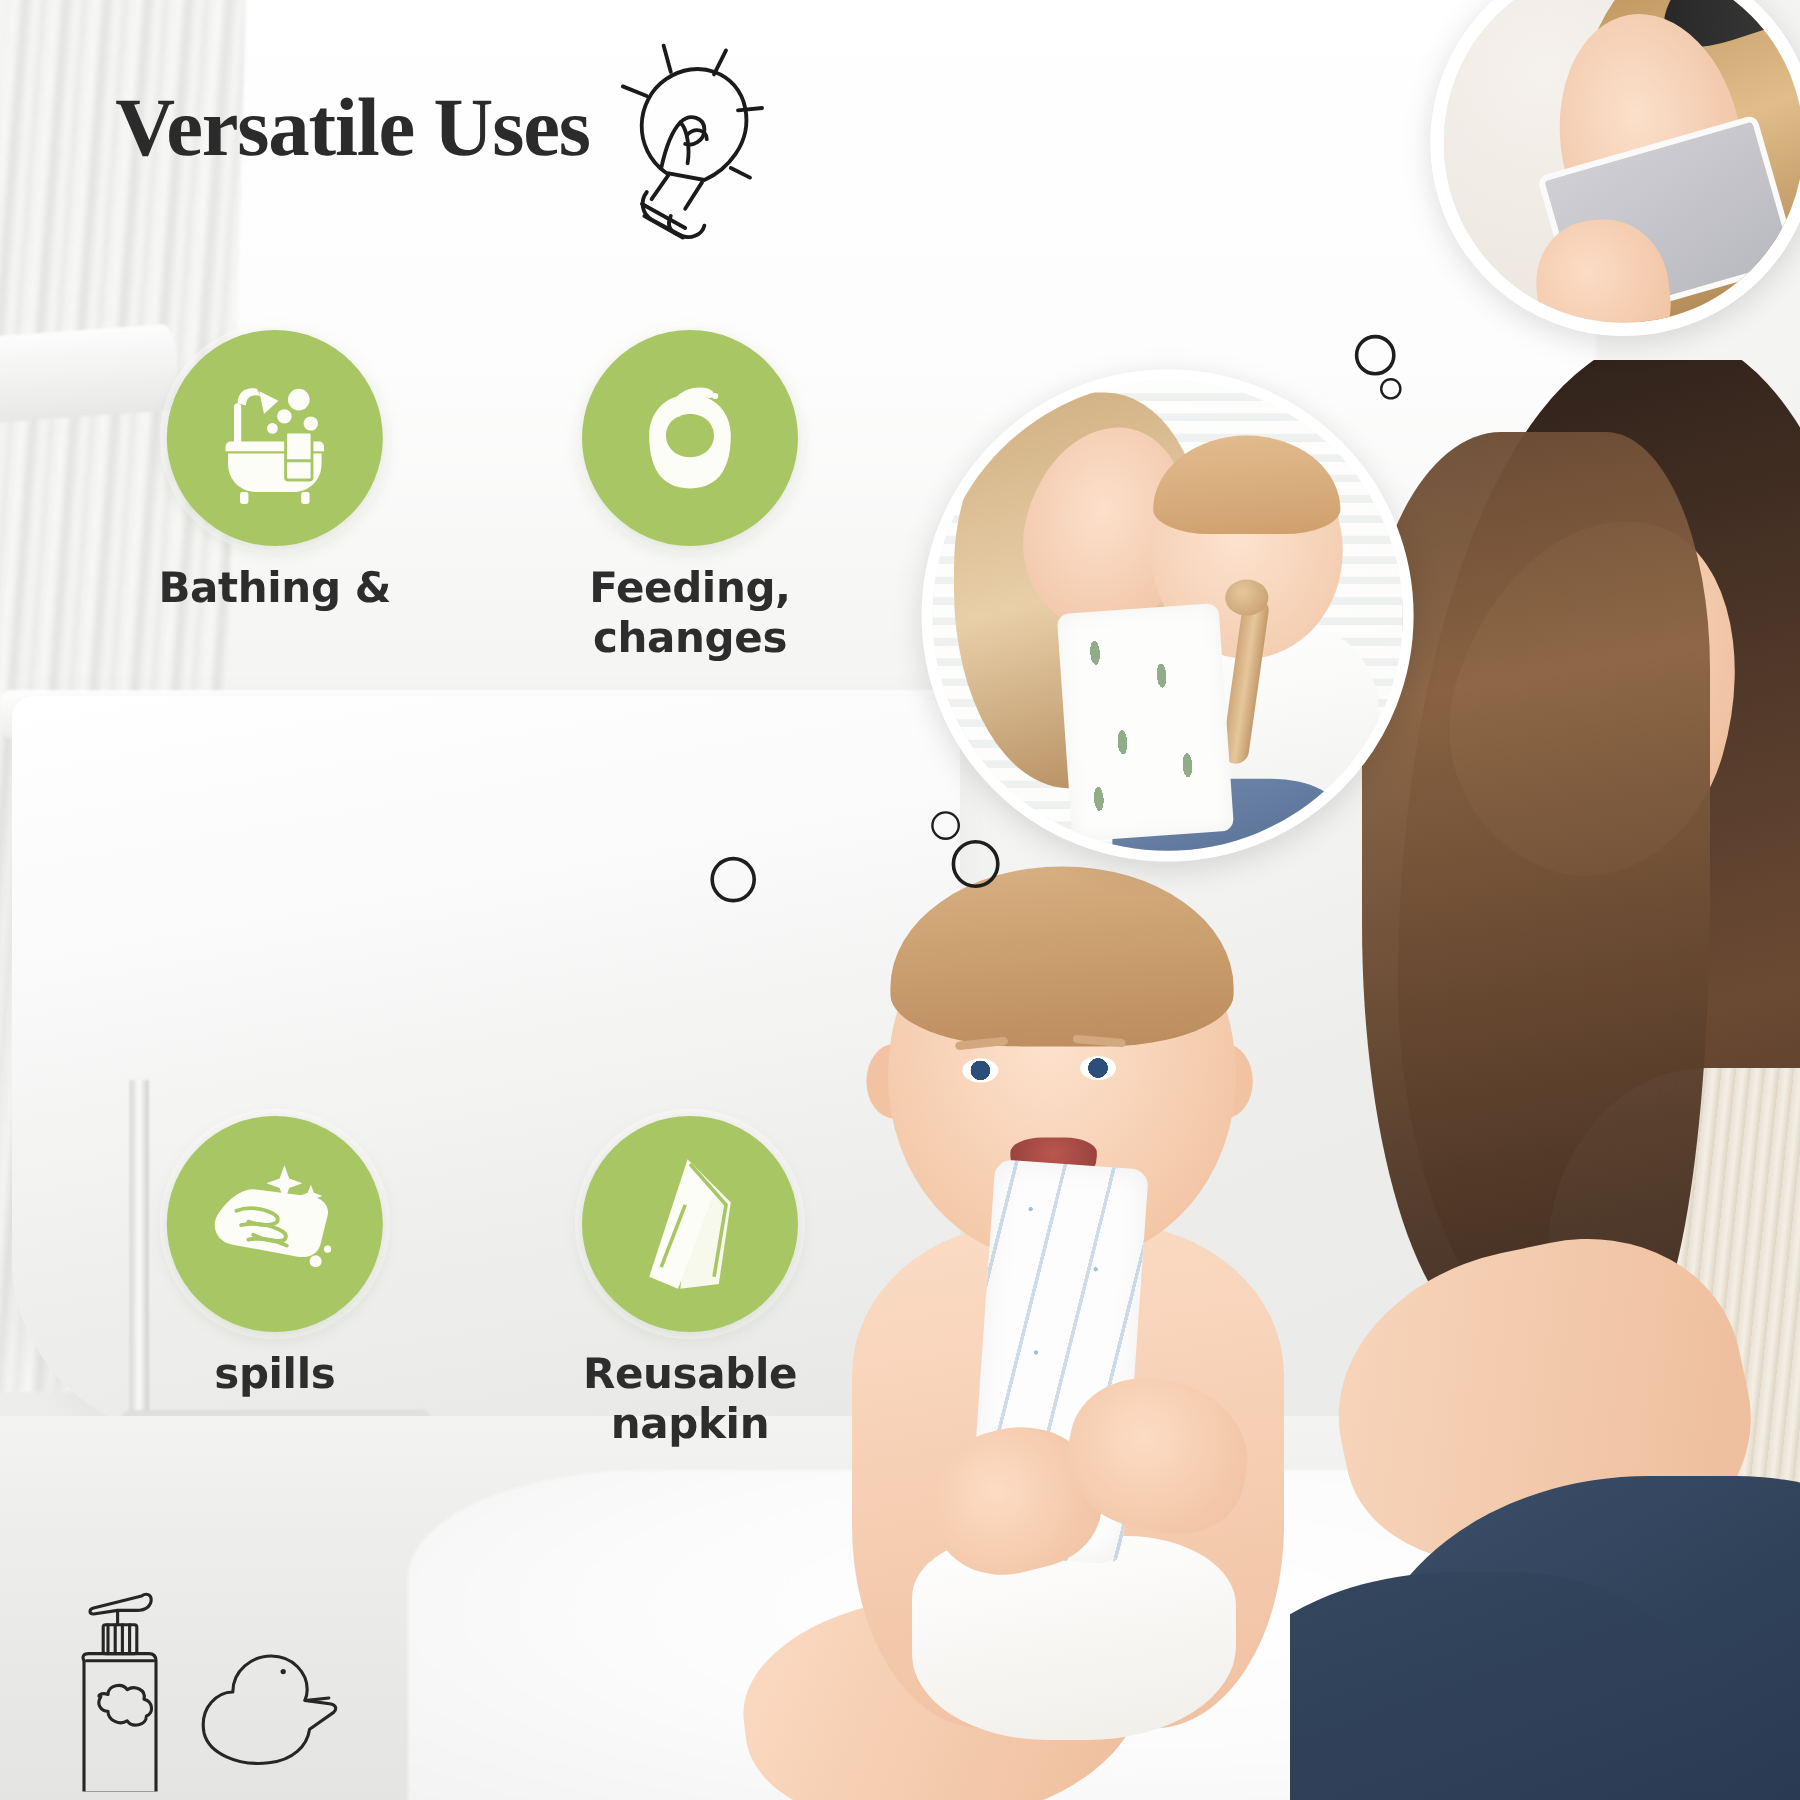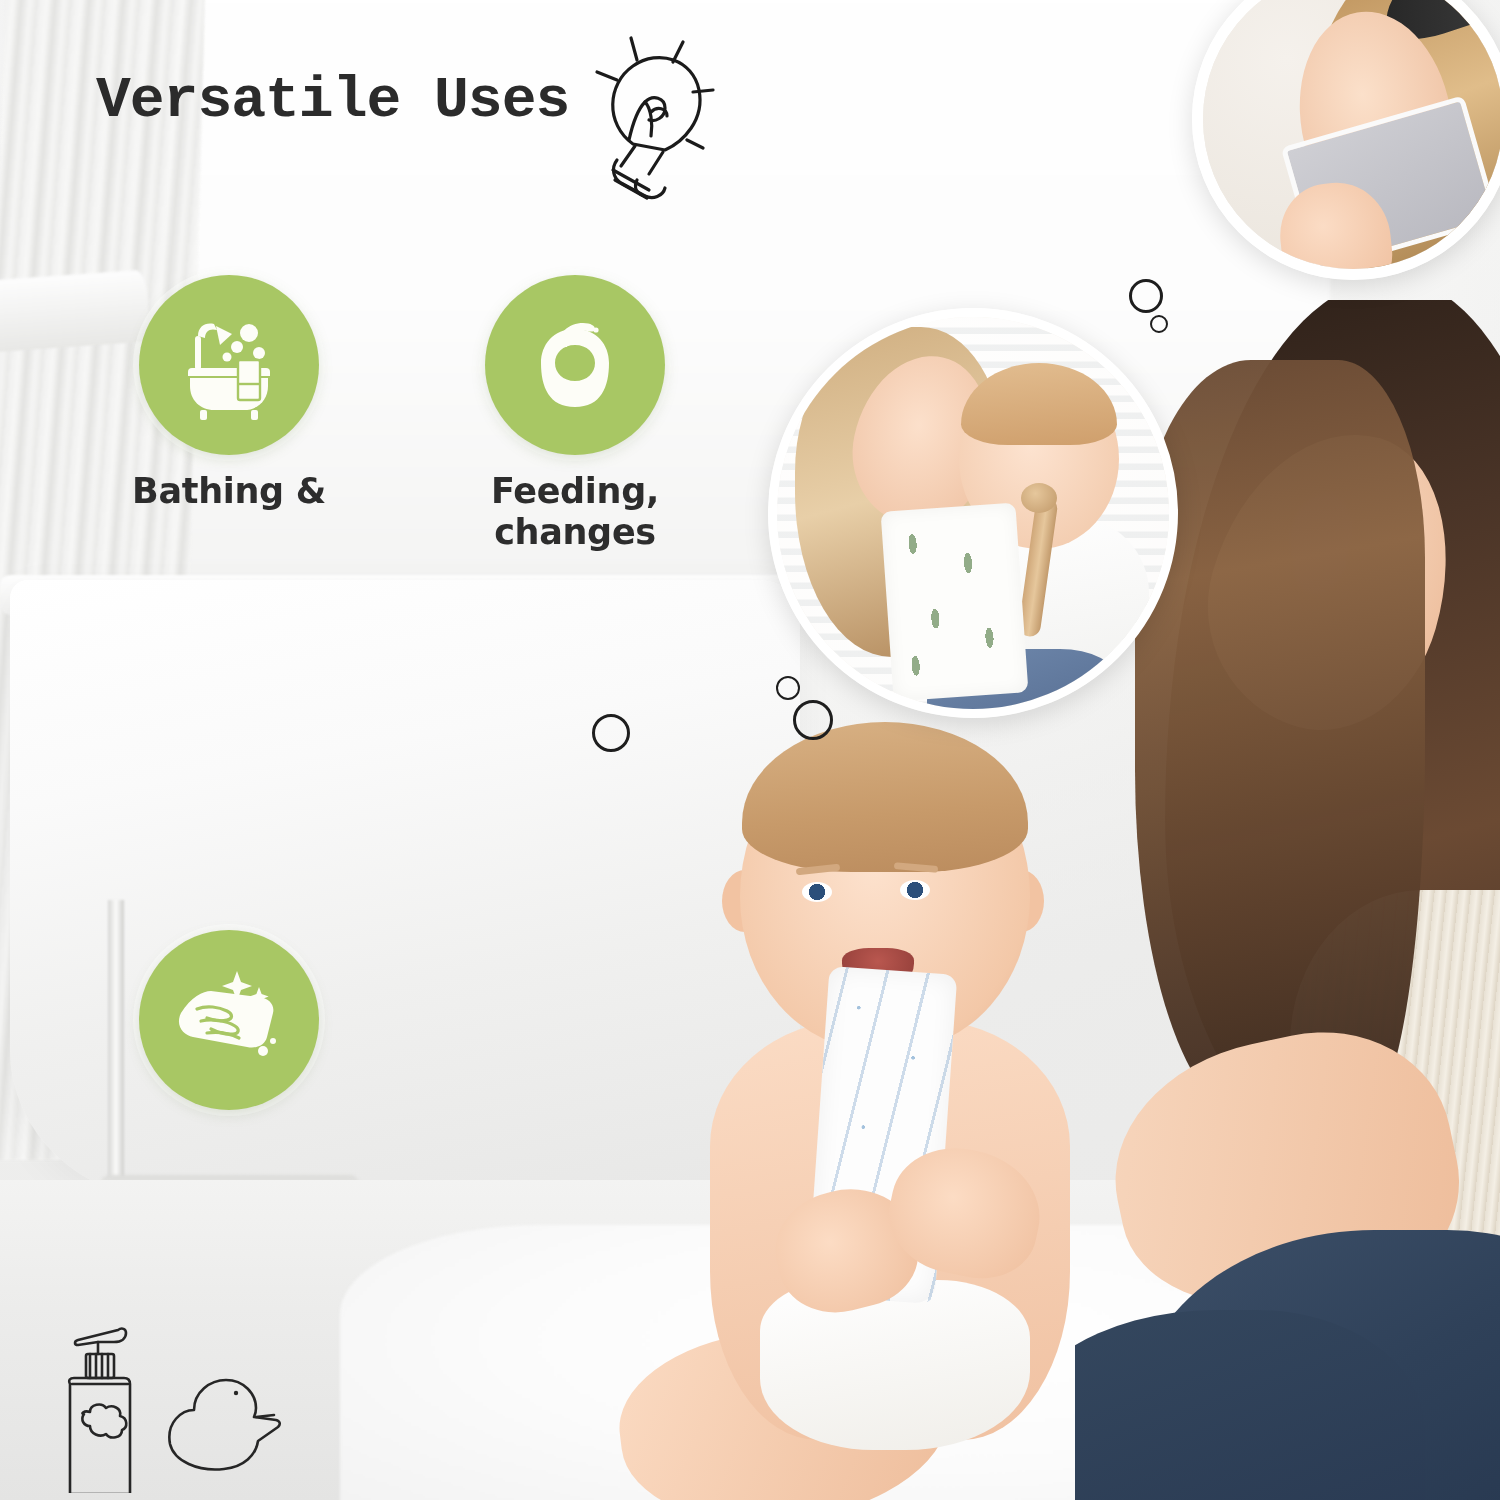--- a/index.html
+++ b/index.html
@@ -74,23 +74,23 @@
   .bg-rug{
     position:absolute;left:340px;top:1225px;width:1200px;height:290px;
     background:radial-gradient(ellipse at 50% 40%,#ffffff 0%,#fbfbfb 50%,#f2f2f2 100%);
     border-radius:200px 260px 0 0/90px 100px 0 0;
     filter:blur(1.5px);
   }
 
   
   .title-wrap{position:absolute;left:96px;top:72px;display:flex;align-items:flex-start;}
   .title{
-    font-size:58px;line-height:1;font-weight:800;color:#2b2b2b;
+    font-size:69px;line-height:1;font-weight:800;color:#2b2b2b;
     letter-spacing:-1px;white-space:nowrap;
-    font-family:Liberation Mono, monospace;
+    font-family:Liberation Serif, serif;
   }
   .bulb{margin-left:18px;margin-top:-44px;}
 
   
   .features{position:absolute;left:0;top:0;width:760px;height:1260px;}
   .feature{position:absolute;width:340px;text-align:center;}
   .circle{
     width:180px;height:180px;border-radius:50%;
     margin:0 auto;display:flex;align-items:center;justify-content:center;
     box-shadow:0 4px 14px rgba(120,140,90,.22),0 0 0 6px rgba(255,255,255,.45);
@@ -431,23 +431,38 @@
           <path d="M28 44 c10 -4 22 -2 30 2 c6 3 6 8 0 9 c-8 2 -14 0 -20 -2" fill="none" stroke="#a8c764" stroke-width="3.2" stroke-linecap="round"></path>
           <path d="M32 56 c12 -3 26 0 34 5 c5 3 4 8 -2 8 c-9 1 -16 -2 -22 -5" fill="none" stroke="#a8c764" stroke-width="3.2" stroke-linecap="round"></path>
           <path d="M38 68 c12 -2 24 1 32 5" fill="none" stroke="#a8c764" stroke-width="3.2" stroke-linecap="round"></path>
           <path d="M68 6 l4 11 l11 4 l-11 4 l-4 11 l-4 -11 l-11 -4 l11 -4 z"></path>
           <path d="M90 22 l2.6 7 l7 2.6 l-7 2.6 l-2.6 7 l-2.6 -7 l-7 -2.6 l7 -2.6 z"></path>
           <circle cx="94" cy="86" r="5"></circle>
           <circle cx="104" cy="76" r="3"></circle>
         </svg>
       </div>
       <div class="feature-label">
-      </div>
-    </div>
-
+        <div>spills</div>
+      </div>
+    </div>
+
+    <div class="feature f-r3 f-c2">
+      <div class="circle" style="background:#a8c764;">
+        <svg width="108" height="120" viewBox="0 0 108 120" fill="#fdfdf7">
+          <path d="M52 6 L20 104 L44 114 L74 34 Z"></path>
+          <path d="M54 8 L88 42 L78 110 L46 114 Z" opacity="0.92"></path>
+          <path d="M54 10 L84 44 L74 104" fill="none" stroke="#a8c764" stroke-width="3"></path>
+          <path d="M30 96 L50 44" fill="none" stroke="#a8c764" stroke-width="3"></path>
+        </svg>
+      </div>
+      <div class="feature-label">
+        <div>Reusable</div>
+        <div>napkin</div>
+      </div>
+    </div>
 
   </div>
 
   <div class="doodles">
     <svg width="250" height="175" viewBox="0 0 250 175" fill="none" stroke="#262626" stroke-width="2.6" stroke-linecap="round" stroke-linejoin="round">
       <g>
         <path d="M30 66 C28 62 30 60 34 60 h50 c4 0 6 2 6 6 v110 h-60 z"></path>
         <path d="M32 66 h56"></path>
         <rect x="46" y="36" width="28" height="24" rx="2"></rect>
         <path d="M50 36 v24 M56 36 v24 M62 36 v24 M68 36 v24"></path>

